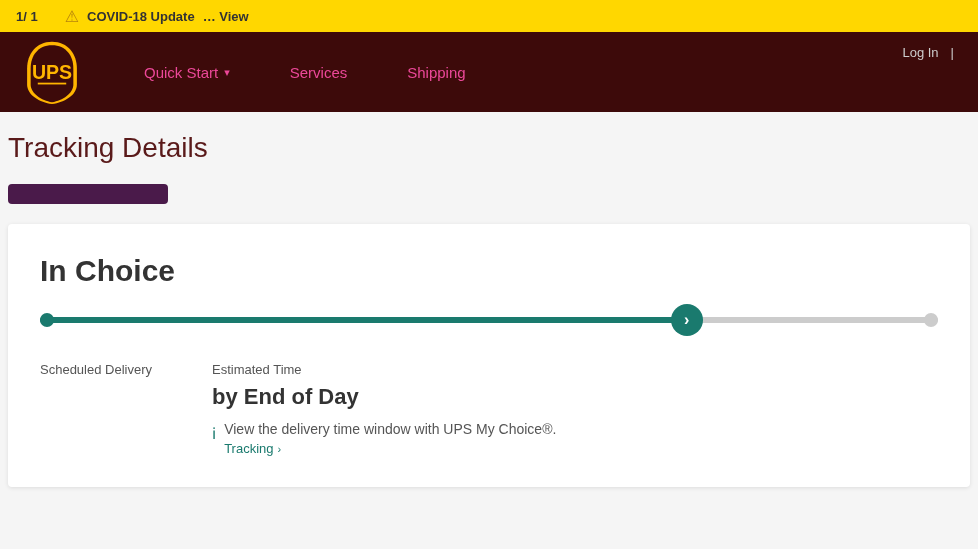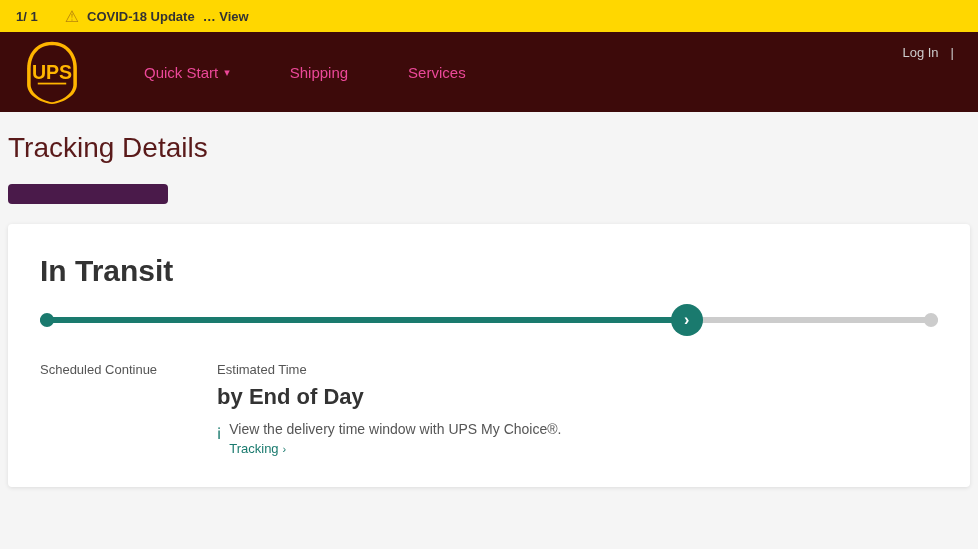--- a/index.html
+++ b/index.html
@@ -267,48 +267,48 @@
     <text x="32" y="44" text-anchor="middle" fill="#FFB500" font-size="22" font-weight="bold" font-family="Arial">UPS</text>
     <rect x="16" y="48" width="32" height="2" fill="#FFB500"></rect>
   </svg>
 
   <nav class="nav">
     <a href="#" class="nav-item">
       <span>Quick Start</span>
       <span class="chevron">▾</span>
     </a>
     <a href="#" class="nav-item">
-      <span>Shipping</span>
+      <span>Services</span>
     </a>
     <a href="#" class="nav-item">
-      <span>Services</span>
+      <span>Shipping</span>
     </a>
   </nav>
 </header>
 
 <div class="page-content">
   <h1 class="page-title">Tracking Details</h1>
 
   <div class="tracking-number-bar"></div>
 
   <div class="tracking-card">
-    <h2 class="status-title">In Transit</h2>
+    <h2 class="status-title">In Choice</h2>
 
     <div class="progress-container">
       <div class="progress-track">
         <div class="progress-fill"></div>
         <div class="progress-start-dot"></div>
         <div class="progress-cursor">›</div>
         <div class="progress-end-dot"></div>
       </div>
     </div>
 
     <div class="delivery-info">
       <div class="delivery-col">
-        <div class="delivery-label">Scheduled Continue</div>
+        <div class="delivery-label">Scheduled Delivery</div>
       </div>
 
       <div class="estimated-col">
         <div class="delivery-label">Estimated Time</div>
         <div class="delivery-value">by End of Day</div>
         <div class="myc-info">
           <span class="info-icon">ℹ</span>
           <div>
             <span class="myc-text">View the delivery time window with UPS My Choice®.</span>
             <br>

